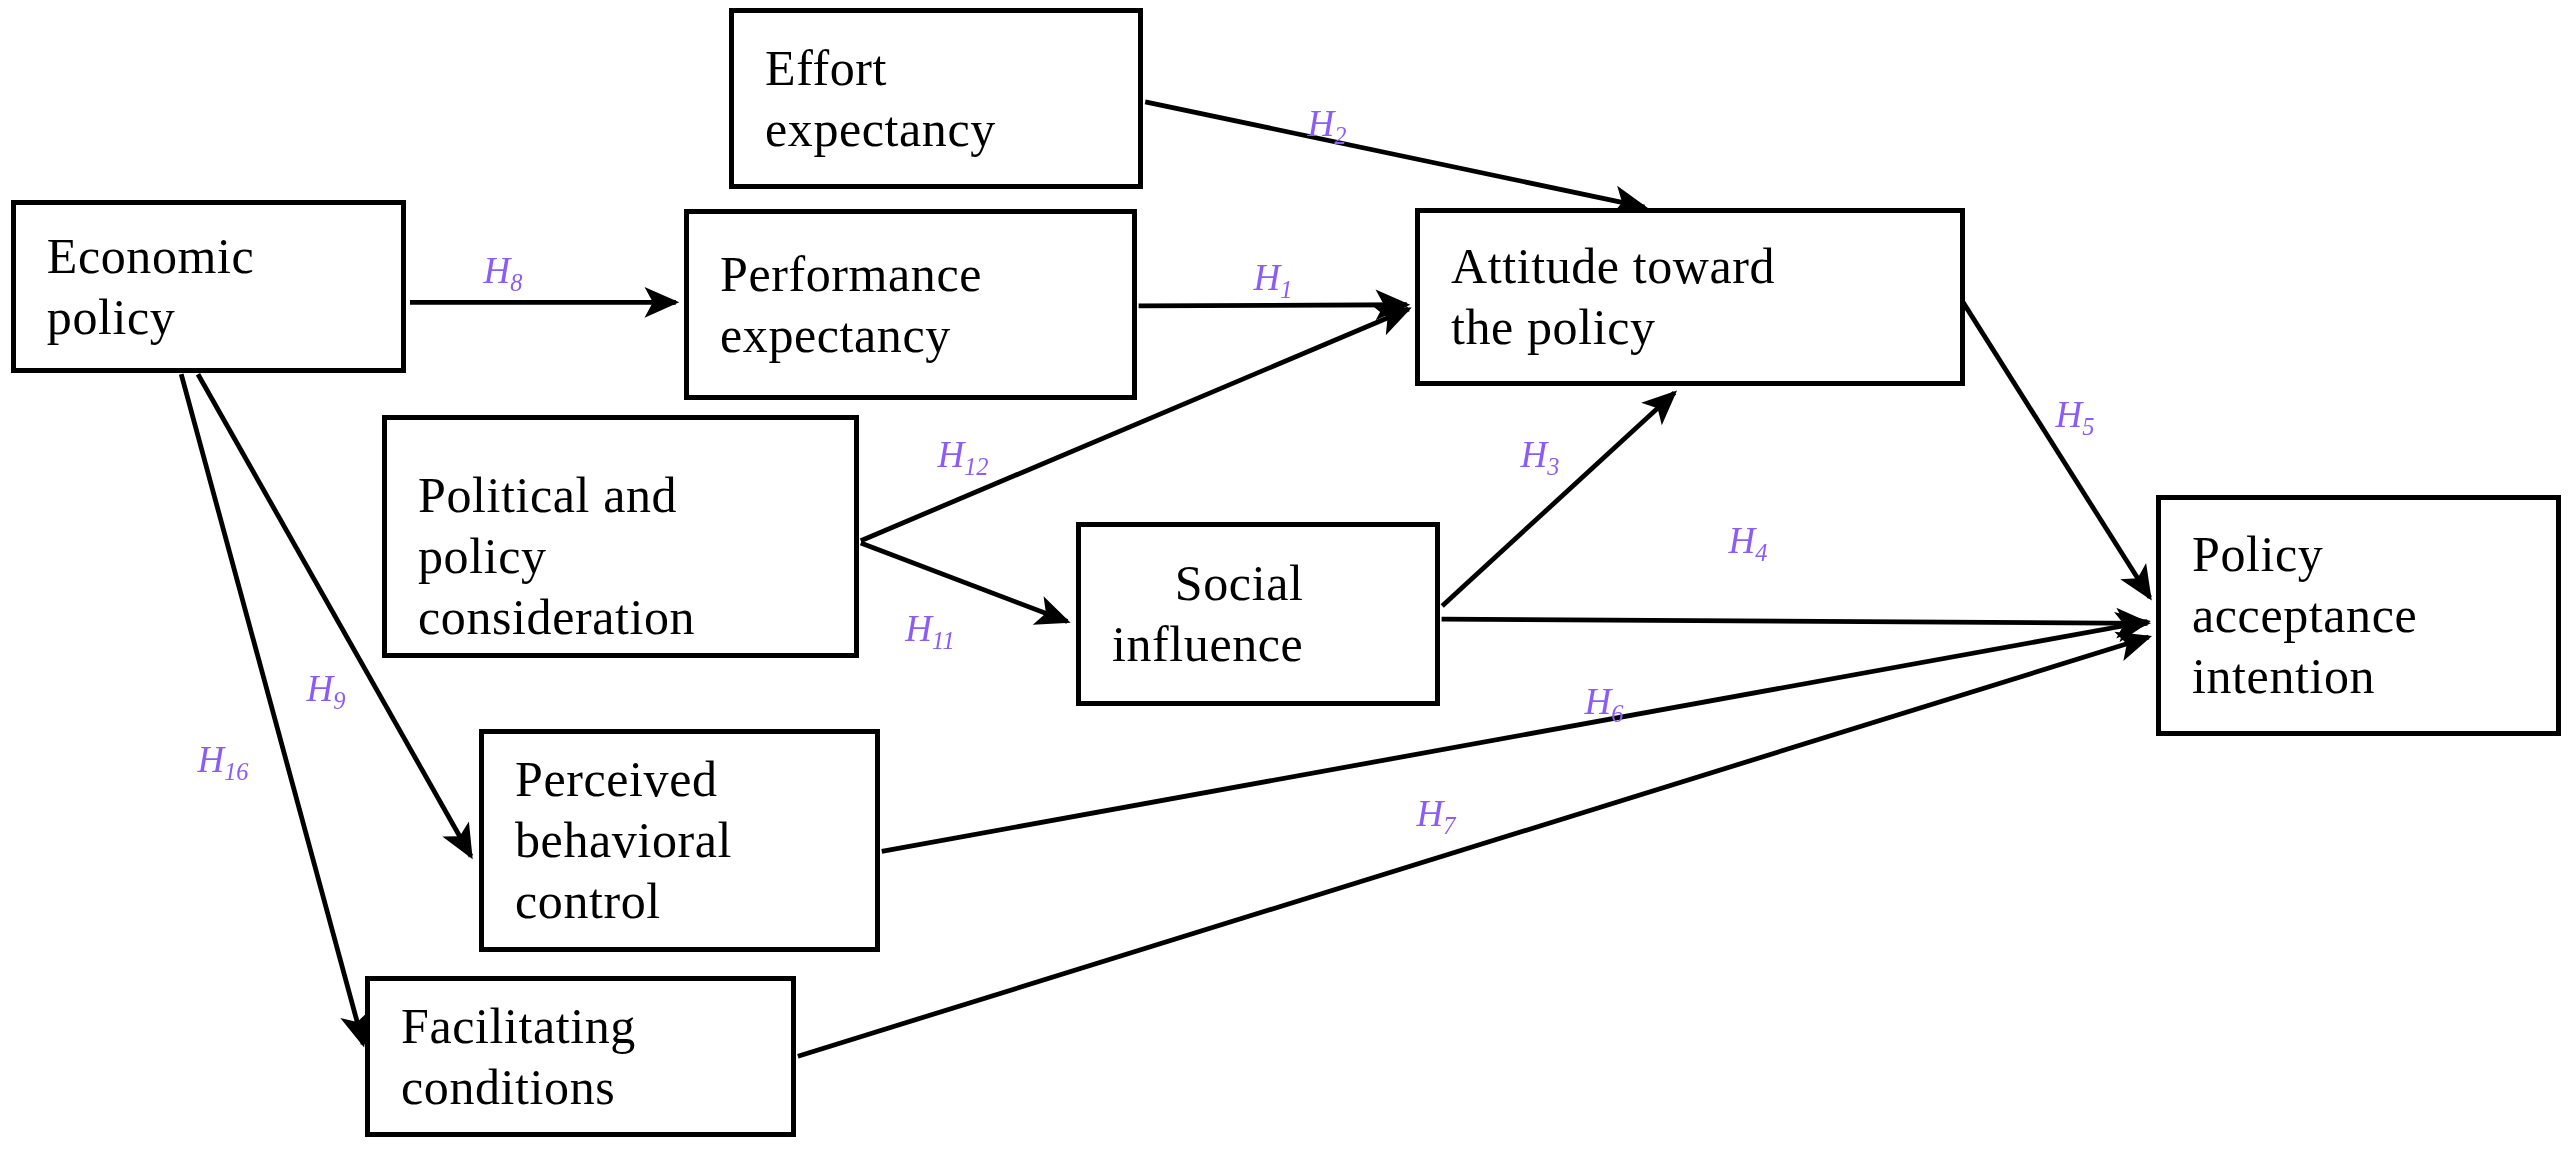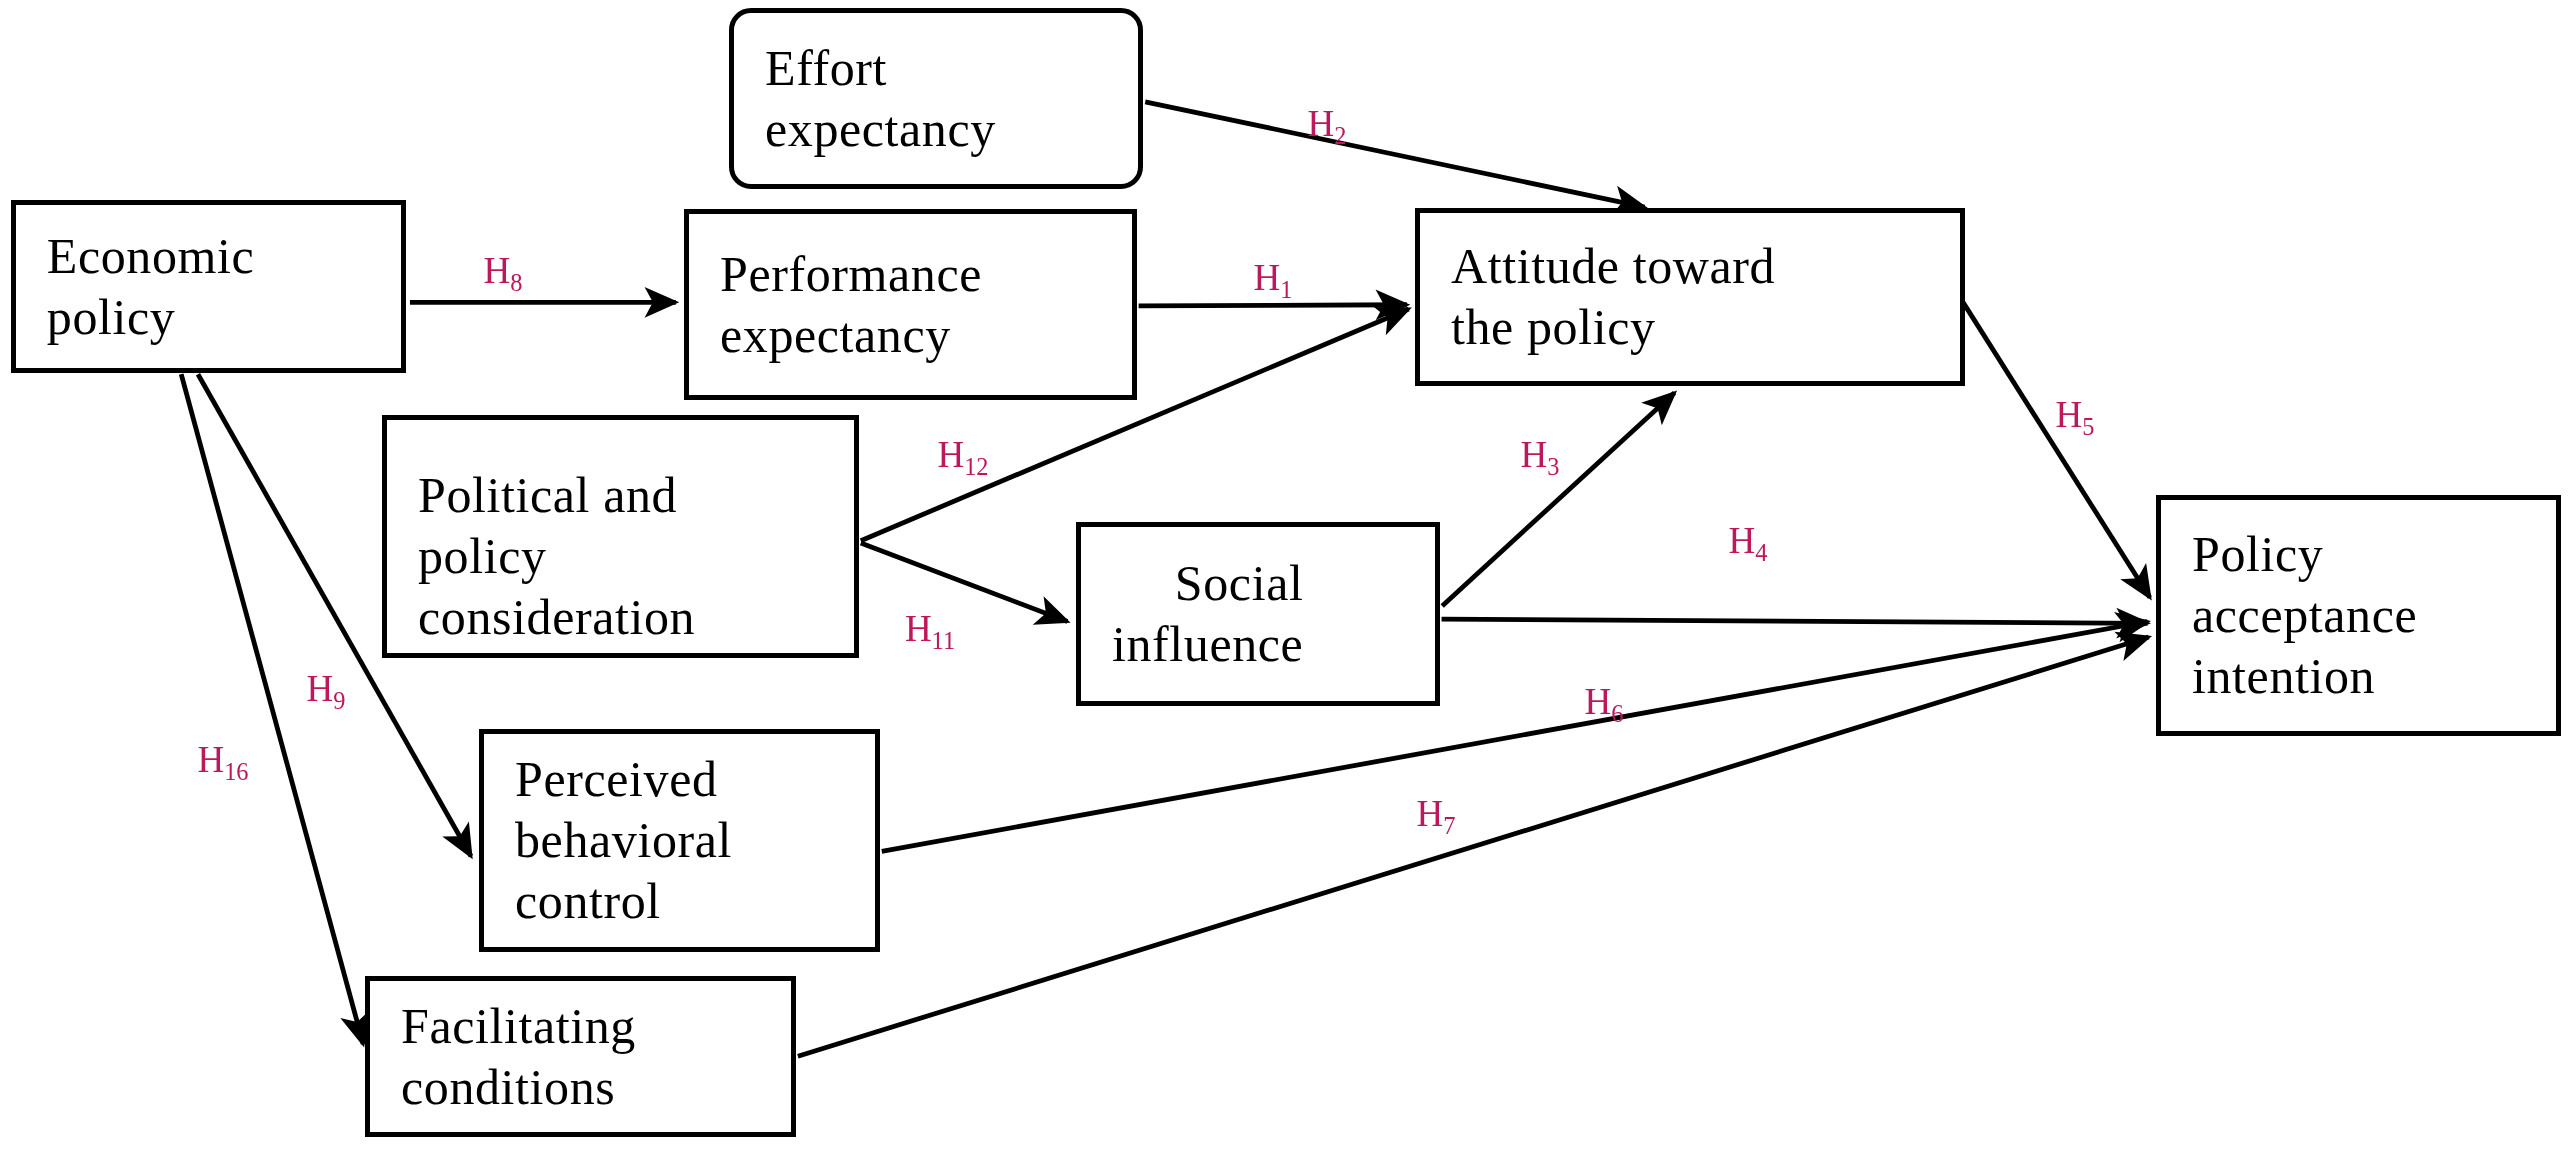--- a/index.html
+++ b/index.html
@@ -28,27 +28,28 @@
     font-size:50px;
     line-height:1.22;
     color:#000000;
     white-space:pre-line;
     letter-spacing:0.6px;
   }
   .hlabel {
     position:absolute;
     transform:translate(-50%,-50%);
     font-size:37px;
-    color:#be185d;
+    color:#8b5cf6;
     white-space:nowrap;
+    font-style:italic;
   }
   .hlabel sub { font-size:66%; line-height:0; }
 
   
-  #node-effort        { left:729px; top:8.4px;   width:414px; height:181px;border-radius:22px; }
+  #node-effort        { left:729px; top:8.4px;   width:414px; height:181px; }
   #node-economic      { left:10.8px;   top:200px;  width:395px; height:173px; }
   #node-performance   { left:684px; top:209px;  width:453px; height:191px; }
   #node-attitude      { left:1415px; top:208px;  width:550px; height:178px; }
   #node-political     { left:382px;  top:415px;  width:477px; height:243px;align-items:flex-end; }
   #node-social        { left:1076px; top:522px;  width:364px; height:184px;text-align:right; }
   #node-policy        { left:2156px; top:495px;  width:405px; height:241px; }
   #node-pbc           { left:479px;  top:729px; width:401px; height:223px; }
   #node-facilitating  { left:365px;  top:976px; width:431px; height:161px; }
 
   

